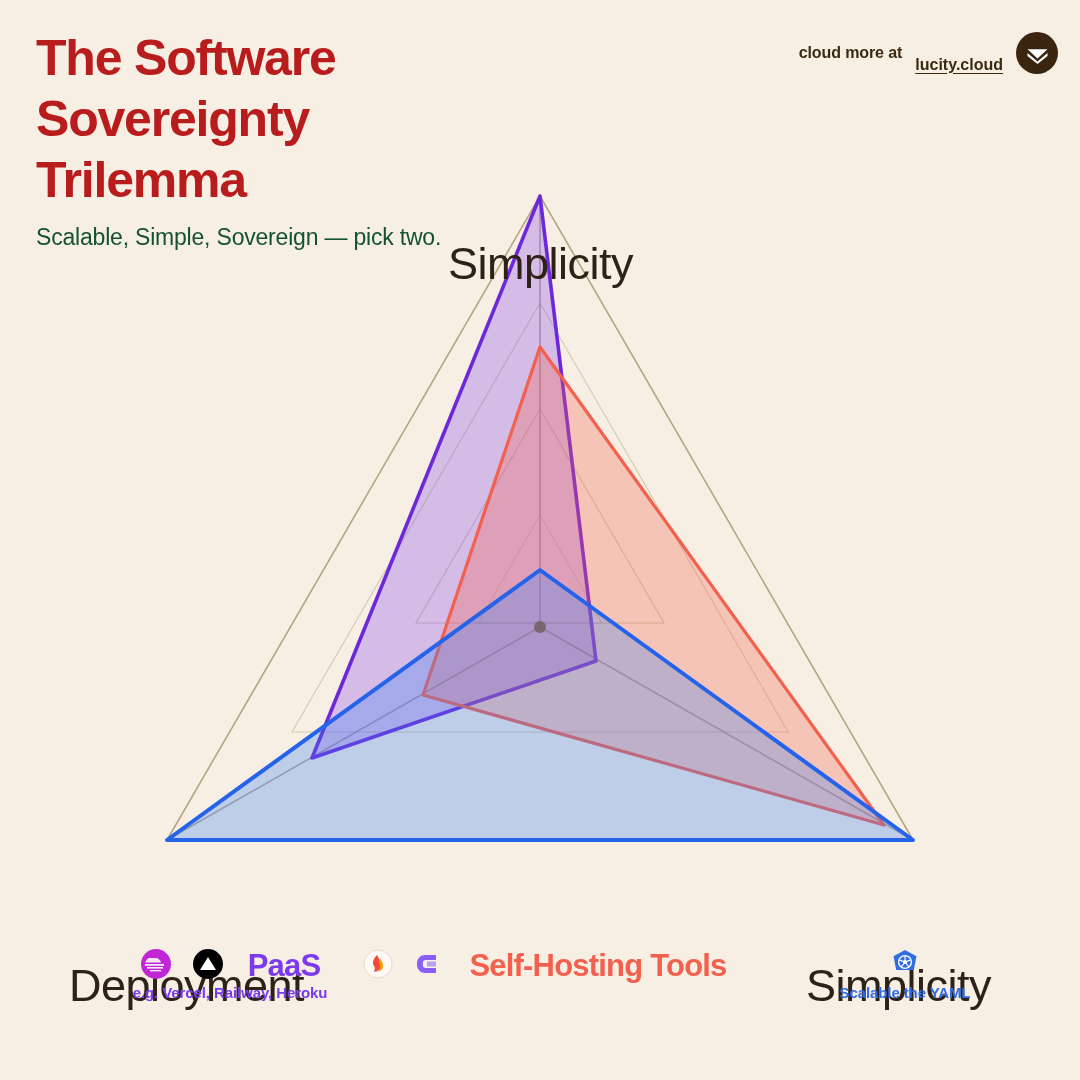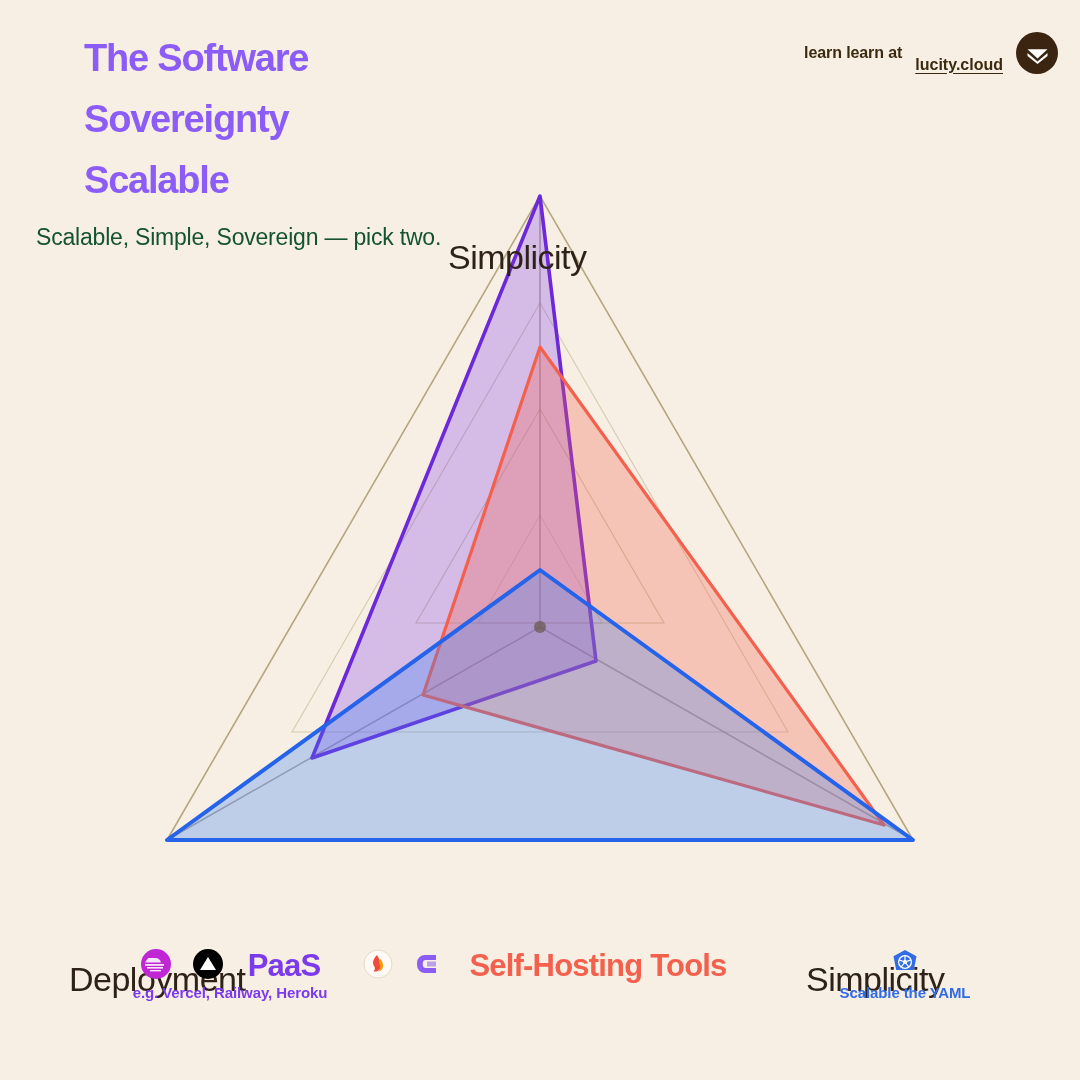--- a/index.html
+++ b/index.html
@@ -17,27 +17,26 @@
   }
 
   
   #header-title {
     position: absolute;
     left: 36px;
     top: 28px;
     width: 520px;
   }
   .title-line {
-    font-size: 38px;
+    font-size: 50px;
     line-height: 61px;
     font-weight: bold;
     letter-spacing: -1.2px;
-    color: #8b5cf6;
+    color: #b91c1c;
     white-space: pre;
-    margin-left: 48px;
   }
   #subtitle {
     position: absolute;
     left: 36px;
     top: 222px;
     width: 420px;
     font-size: 23px;
     line-height: 31px;
     color: #14532d;
     letter-spacing: -0.2px;
@@ -79,21 +78,21 @@
   
   #radar-chart {
     position: absolute;
     left: 0;
     top: 100px;
     width: 1080px;
     height: 790px;
   }
   .axis-label {
     position: absolute;
-    font-size: 34px;
+    font-size: 45px;
     color: #2e2218;
     letter-spacing: -0.5px;
     white-space: nowrap;
   }
   #axis-label-simplicity { left: 448px; top: 138px; }
   #axis-label-scalability { left: 69px;  top: 860px; }
   #axis-label-sovereignty { left: 806px; top: 860px; }
 
   
   #legend {
@@ -133,27 +132,27 @@
   #legend-item-selfhost .legend-sub { color: #f4604e; }
   #legend-item-kubernetes .legend-title,
   #legend-item-kubernetes .legend-sub { color: #326ce5; }
 </style>
 </head>
 <body>
 
 <div id="header-title">
   <div class="title-line">The Software</div>
   <div class="title-line">Sovereignty</div>
-  <div class="title-line">Scalable</div>
+  <div class="title-line">Trilemma</div>
 </div>
 
 <div id="subtitle">Scalable, Simple, Sovereign — pick two.</div>
 
 <div id="learn-more-wrap">
-  <span id="learn-more-text">learn learn at</span>
+  <span id="learn-more-text">cloud more at</span>
   <span id="learn-more-link">lucity.cloud</span>
   <span id="brand-logo">
     <svg width="27" height="27" viewBox="0 0 27 27" aria-hidden="true">
       <path d="M3.5 9.2 L13.5 9.2 L23.5 9.2 L13.5 18.6 Z" fill="#ffffff"></path>
       <path d="M3.5 13.0 L13.5 21.6 L23.5 13.0 L23.5 16.0 L13.5 24.0 L3.5 16.0 Z" fill="#ffffff"></path>
     </svg>
   </span>
 </div>
 
 <div id="radar-chart">

